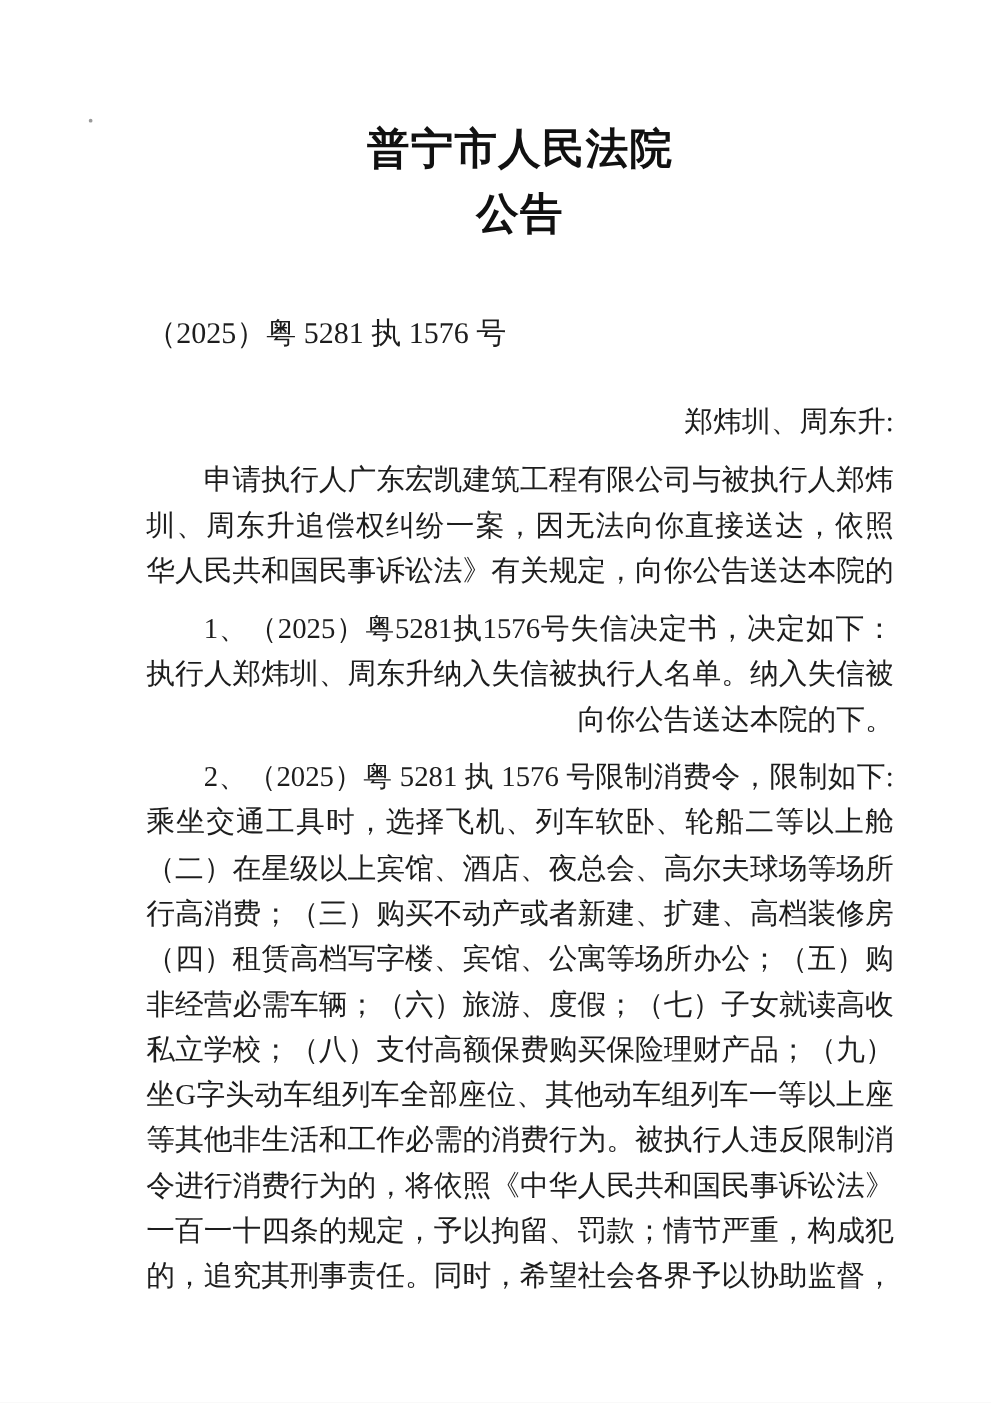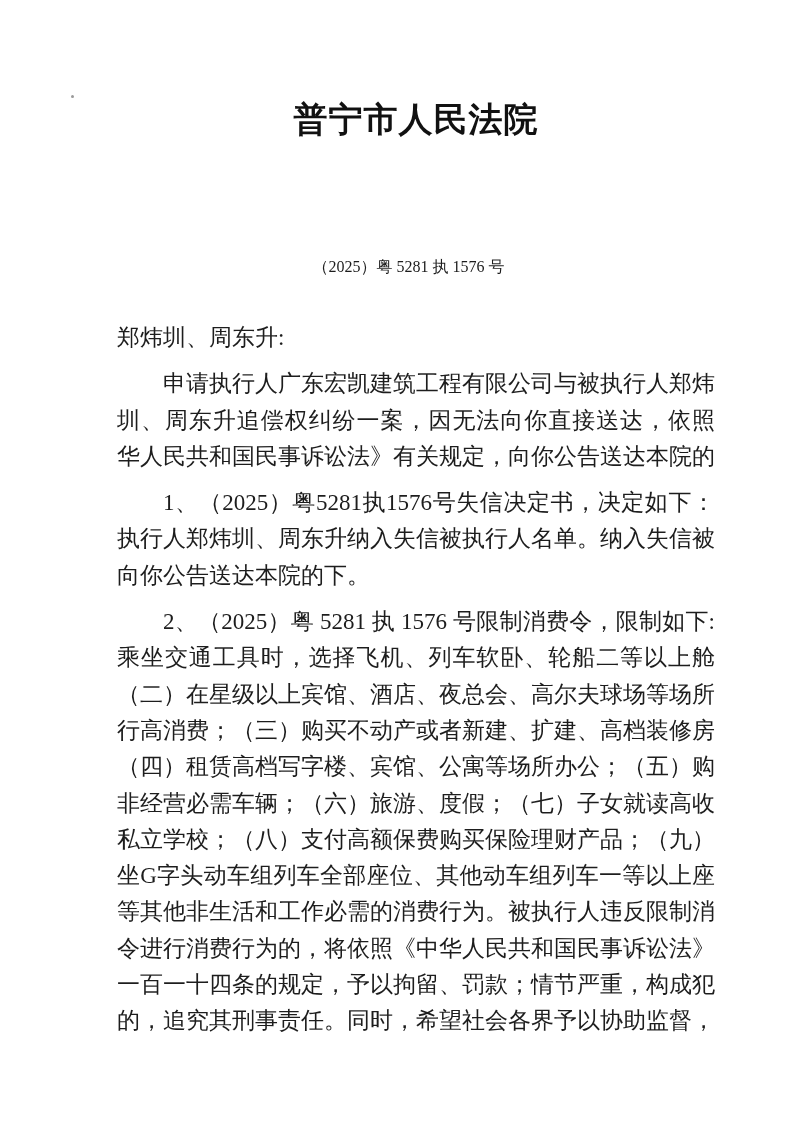--- a/index.html
+++ b/index.html
@@ -24,50 +24,51 @@
     position:absolute; left:117px; top:94px; width:598px;
     text-align:center;
     font-weight:bold;
     font-size:34px;
     line-height:52px;
     letter-spacing:1px;
     color:#111;
   }
   .case-no {
     position:absolute; left:117px; top:252px; width:583px;
-    text-align:center;
-    font-size:16px;
+    text-align:left;
+    font-size:24px;
     line-height:30px;
     white-space:nowrap;
   }
   .body-text {
     position:absolute; left:117px; top:320px; width:598px;
     font-size:23px;
     line-height:36.3px;
     color:#1d1d1d;
   }
-  .ln { white-space:nowrap; }
+  .ln { white-space:nowrap;text-align:right; }
   .ln.fill {
     white-space:normal;
     text-align:justify;
     text-align-last:justify;
     overflow:hidden;
     height:36.3px;
   }
   .ln.indent { text-indent:46px;margin-top:10px; }
 </style>
 </head>
 <body>
 
 <div class="page">
 
   <div class="speck"></div>
 
   <div class="heading">
     <div>普宁市人民法院</div>
+    <div>公告</div>
   </div>
 
   <div class="case-no">（2025）粤 5281 执 1576 号</div>
 
   <div class="body-text">
     <div class="ln">郑炜圳、周东升:</div>
     <div class="ln indent fill">申请执行人广东宏凯建筑工程有限公司与被执行人郑炜</div>
     <div class="ln fill">圳、周东升追偿权纠纷一案，因无法向你直接送达，依照《中</div>
     <div class="ln fill">华人民共和国民事诉讼法》有关规定，向你公告送达本院的下</div>
     <div class="ln indent fill">1、（2025）粤5281执1576号失信决定书，决定如下：将被</div>

